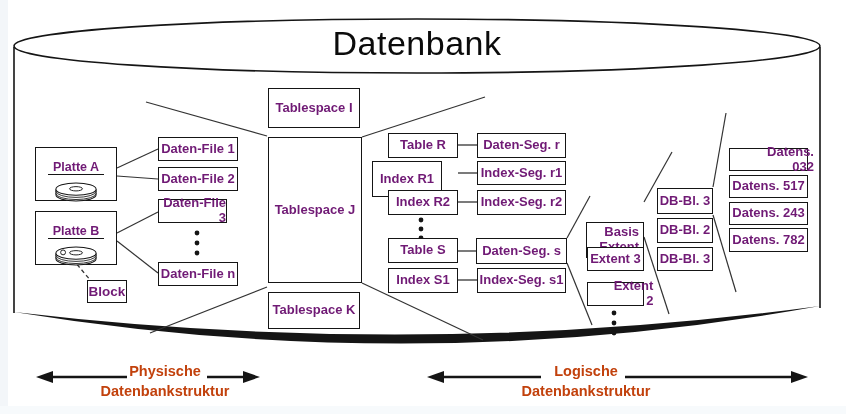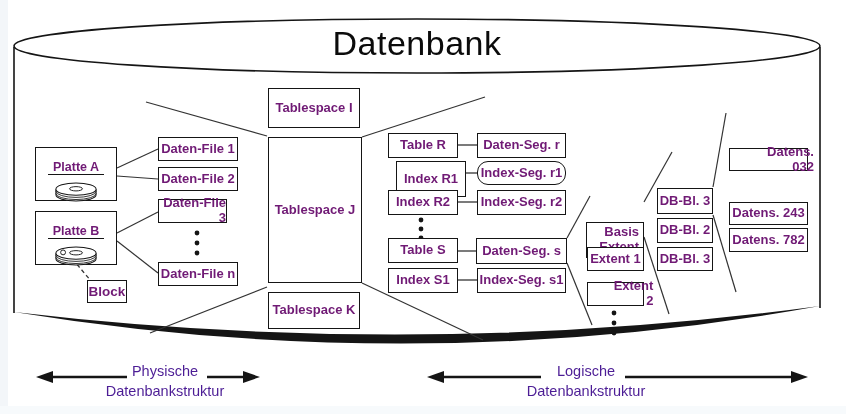--- a/index.html
+++ b/index.html
@@ -10,22 +10,22 @@
   svg.overlay{position:absolute;left:0;top:0;pointer-events:none;}
   .big-title{position:absolute;left:217px;top:24px;width:400px;text-align:center;
              font-size:34px;font-weight:normal;color:#0b0b0b;letter-spacing:0.5px;}
   .box{position:absolute;border:1.7px solid #151515;background:#fff;box-sizing:border-box;
        display:flex;align-items:center;justify-content:center;text-align:right;
        font-size:13px;font-weight:bold;color:#701a75;line-height:1.15;}
   .platte{flex-direction:column;justify-content:flex-start;padding:12px;}
   .platte-header{width:100%;height:16px;border-bottom:1.6px solid #151515;box-sizing:border-box;
                  display:flex;align-items:center;justify-content:center;font-size:12.5px;}
   .disk-wrap{flex:1;display:flex;align-items:center;justify-content:center;width:100%;}
-  .legend-label{position:absolute;width:150px;text-align:center;font-size:14.5px;font-weight:normal;
-                color:#4c1d95;line-height:1.38;}
+  .legend-label{position:absolute;width:150px;text-align:center;font-size:14.5px;font-weight:bold;
+                color:#c2410c;line-height:1.38;}
   .wrap2{padding:7px 4px;margin-top:20px;}
 </style>
 </head>
 <body>
 
 <div class="stage">
 
   <div class="edge-left"></div>
   <div class="edge-bottom"></div>
 
@@ -131,40 +131,41 @@
   <div class="box" style="left:158px;top:137px;width:80px;height:24px;">Daten-File 1</div>
   <div class="box" style="left:158px;top:167px;width:80px;height:24px;">Daten-File 2</div>
   <div class="box" style="left:158px;top:199px;width:69px;height:24px;">Daten-File 3</div>
   <div class="box" style="left:158px;top:262px;width:80px;height:24px;">Daten-File n</div>
 
   <div class="box" style="left:268px;top:88px;width:92px;height:40px;">Tablespace I</div>
   <div class="box" style="left:268px;top:137px;width:94px;height:146px;">Tablespace J</div>
   <div class="box" style="left:268px;top:292px;width:92px;height:37px;">Tablespace K</div>
 
   <div class="box" style="left:388px;top:133px;width:70px;height:25px;">Table R</div>
-  <div class="box" style="left:396px;top:161px;width:70px;height:36px;">Index R1</div>
+  <div class="box" style="left:372px;top:161px;width:70px;height:36px;">Index R1</div>
   <div class="box" style="left:388px;top:190px;width:70px;height:25px;">Index R2</div>
   <div class="box" style="left:388px;top:238px;width:70px;height:25px;">Table S</div>
   <div class="box" style="left:388px;top:268px;width:70px;height:25px;">Index S1</div>
 
   <div class="box" style="left:477px;top:133px;width:89px;height:25px;">Daten-Seg. r</div>
-  <div class="box" style="left:477px;top:161px;width:89px;height:24px;border-radius:11px;">Index-Seg. r1</div>
+  <div class="box" style="left:477px;top:161px;width:89px;height:24px;">Index-Seg. r1</div>
   <div class="box" style="left:477px;top:190px;width:89px;height:25px;">Index-Seg. r2</div>
   <div class="box" style="left:476px;top:238px;width:91px;height:26px;">Daten-Seg. s</div>
   <div class="box" style="left:477px;top:268px;width:89px;height:25px;">Index-Seg. s1</div>
 
   <div class="box wrap2" style="left:586px;top:202px;width:58px;height:36px;">Basis Extent</div>
-  <div class="box" style="left:587px;top:247px;width:57px;height:24px;">Extent 1</div>
+  <div class="box" style="left:587px;top:247px;width:57px;height:24px;">Extent 3</div>
   <div class="box" style="left:587px;top:282px;width:57px;height:24px;padding-left:36px;">Extent 2</div>
 
   <div class="box" style="left:657px;top:188px;width:56px;height:26px;">DB-Bl. 3</div>
   <div class="box" style="left:657px;top:218px;width:56px;height:25px;">DB-Bl. 2</div>
   <div class="box" style="left:657px;top:247px;width:56px;height:24px;">DB-Bl. 3</div>
 
   <div class="box" style="left:729px;top:148px;width:79px;height:23px;padding-left:44px;">Datens. 032</div>
+  <div class="box" style="left:729px;top:175px;width:79px;height:23px;">Datens. 517</div>
   <div class="box" style="left:729px;top:202px;width:79px;height:23px;">Datens. 243</div>
   <div class="box" style="left:729px;top:228px;width:79px;height:24px;">Datens. 782</div>
 
   <div class="legend-label" style="left:90px;top:361px;">
     <div>Physische</div>
     <div>Datenbankstruktur</div>
   </div>
   <div class="legend-label" style="left:511px;top:361px;">
     <div>Logische</div>
     <div>Datenbankstruktur</div>

